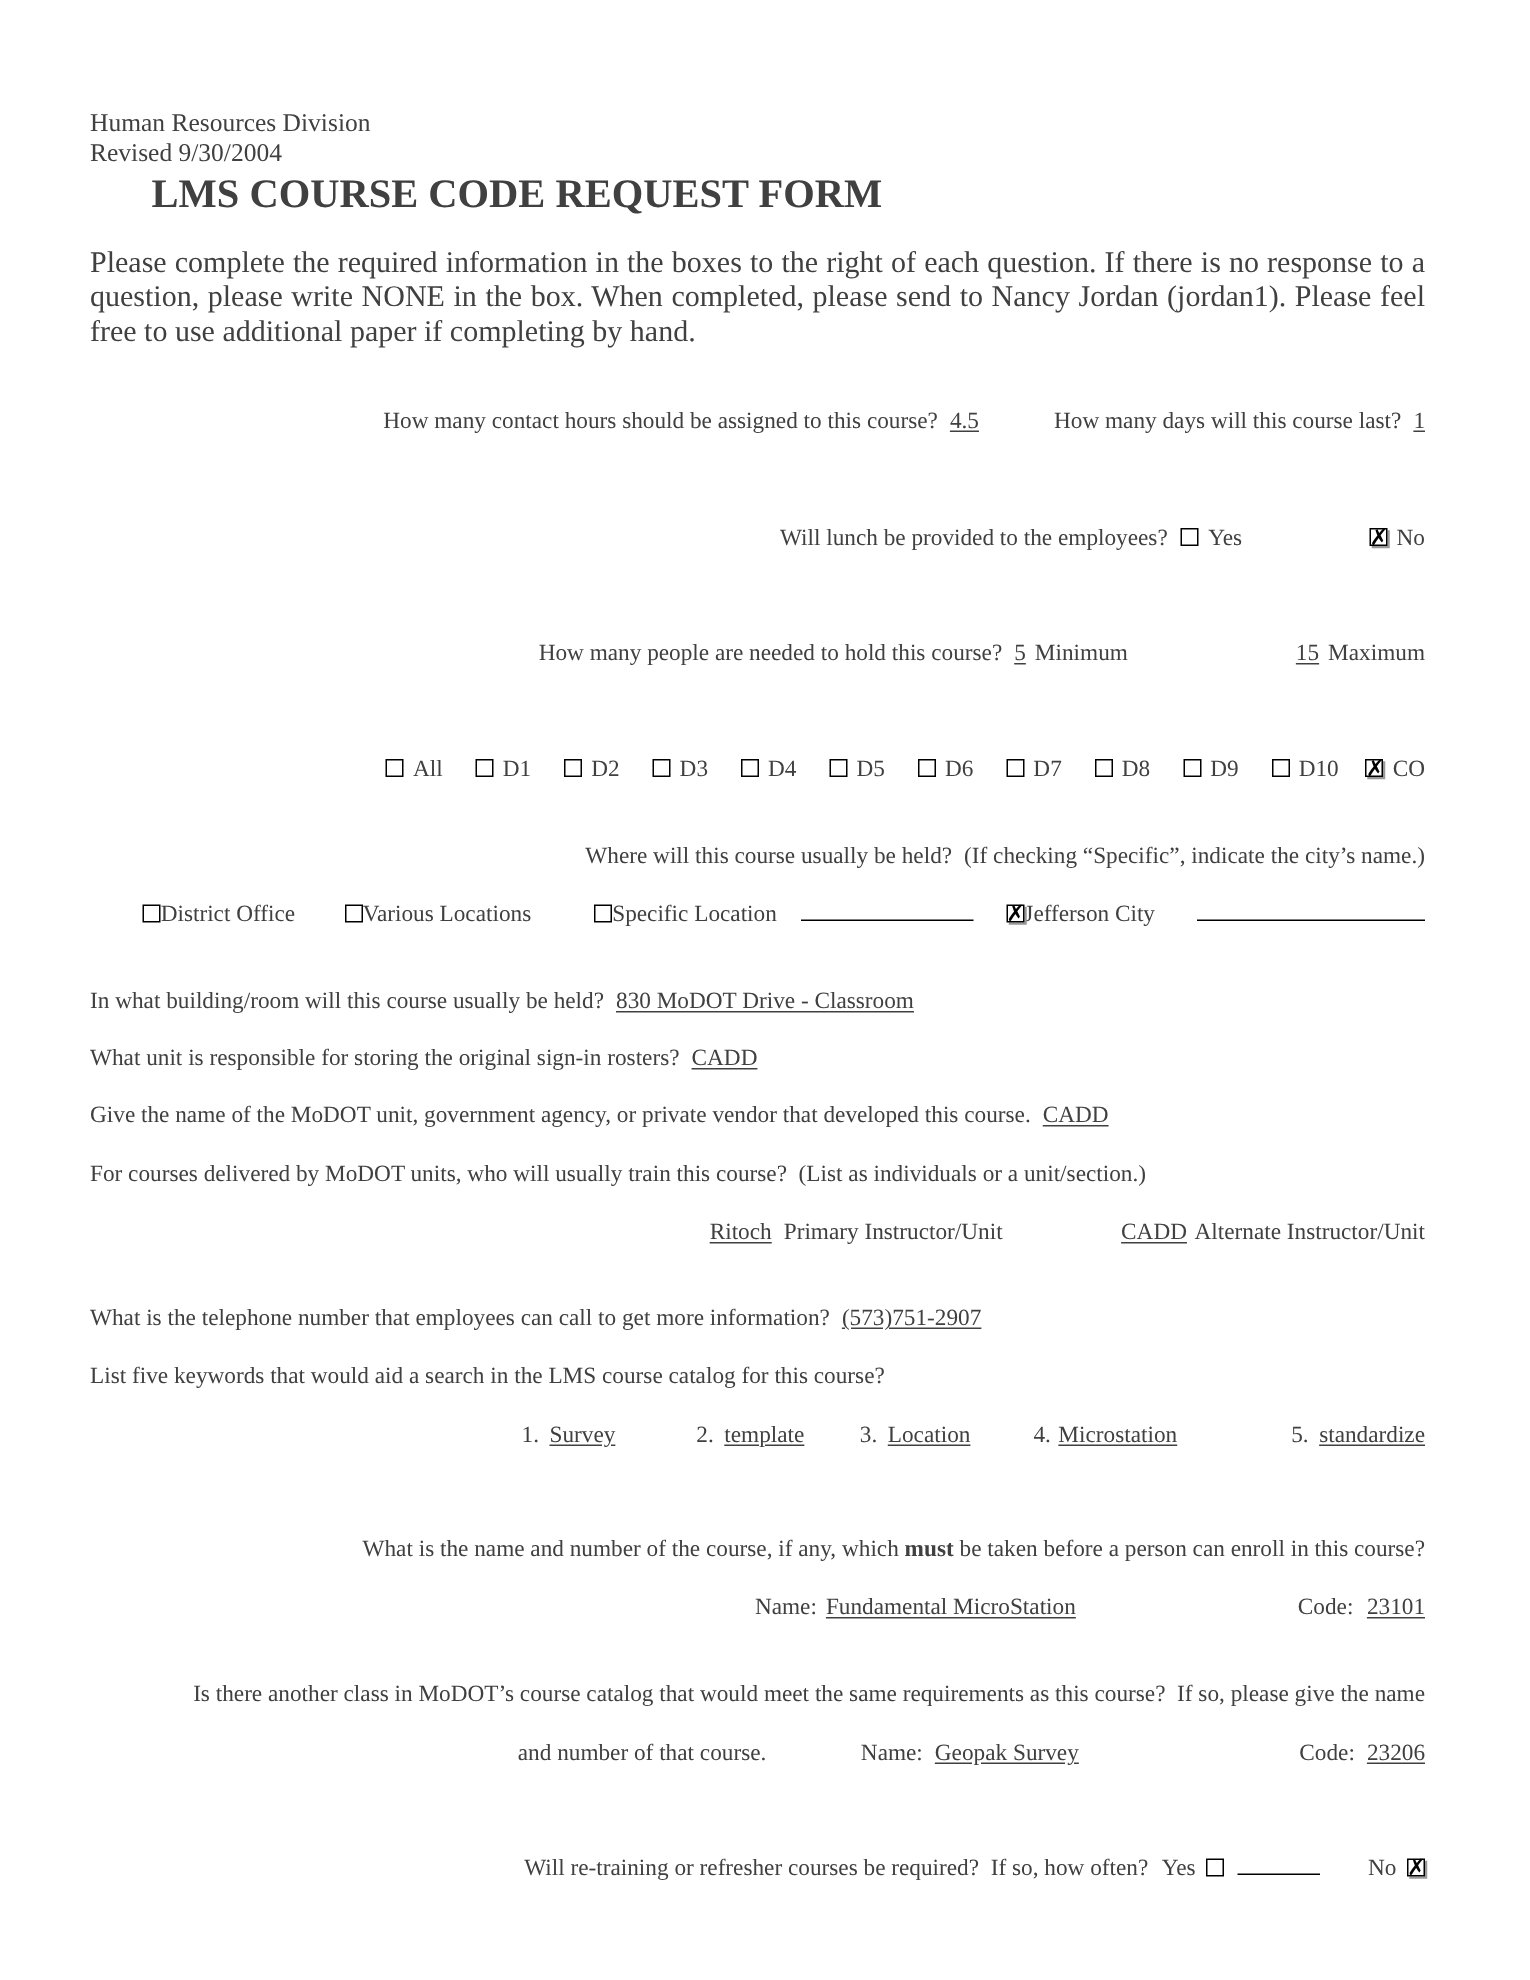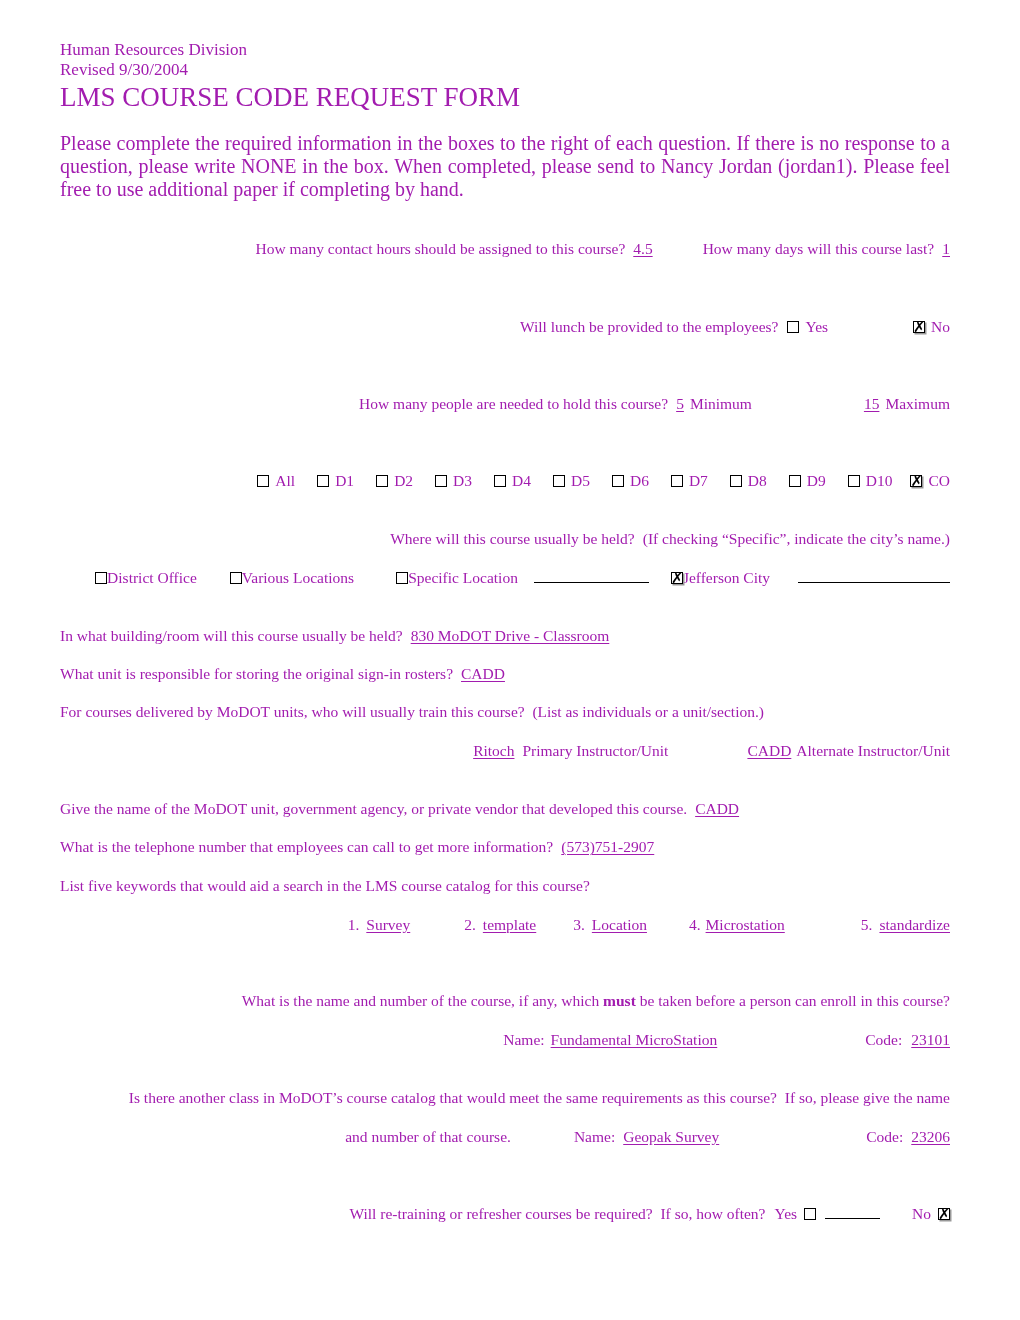--- a/index.html
+++ b/index.html
@@ -1,24 +1,24 @@
 <!DOCTYPE html>
 <html><head>
 <meta charset="utf-8">
 <style>
   * { box-sizing: border-box; }
   html,body { margin:0; padding:0; background:#fff; }
   .page {
     width:1020px; height:1320px; background:#fff; position:relative; overflow:hidden;
-    padding:40px 70px 0 60px;
+    padding:72px 70px 0 60px;
     font-family:"Liberation Serif","DejaVu Serif",serif;
-    font-size:15.5px; line-height:19.4px; color:#a21caf;
+    font-size:15.5px; line-height:19.4px; color:#404040;
   }
   .hdr { font-size:17px; line-height:20px; }
-  .title { font-size:27px; line-height:30px; font-weight:400; margin-top:2px; }
+  .title { font-size:27px; line-height:30px; font-weight:700; margin-top:2px;margin-left:41px; }
   .intro { font-size:20px; line-height:23px; text-align:justify; margin:20px 0 0 0; }
   .q { margin-top:19px; }
   .q2 { margin-top:38px; }
   .txt { white-space:pre-wrap; }
   .nowrap { white-space:pre;text-align:right; }
   .ans { text-decoration:underline; text-underline-offset:2px; }
   .sp { display:inline-block; height:1px; }
   .cb {
     display:inline-block; width:12px; height:12px; border:1.5px solid #000;
     background:#fff; vertical-align:-1px; position:relative;
@@ -73,28 +73,28 @@
 
   <div class="q">
     <span class="txt">In what building/room will this course usually be held?</span><span class="sp" style="width:8px"></span><span class="ans">830 MoDOT Drive - Classroom</span>
   </div>
 
   <div class="q">
     <span class="txt">What unit is responsible for storing the original sign-in rosters?</span><span class="sp" style="width:8px"></span><span class="ans">CADD</span>
   </div>
 
   <div class="q">
+    <span class="txt">Give the name of the MoDOT unit, government agency, or private vendor that developed this course.</span><span class="sp" style="width:8px"></span><span class="ans">CADD</span>
+  </div>
+
+  <div class="q">
     <div class="txt">For courses delivered by MoDOT units, who will usually train this course?  (List as individuals or a unit/section.)</div>
     <div class="nowrap">
       <span class="ans">Ritoch</span><span class="sp" style="width:8px"></span><span>Primary Instructor/Unit</span><span class="sp" style="width:79px"></span><span class="ans">CADD</span><span class="sp" style="width:5px"></span><span>Alternate Instructor/Unit</span>
     </div>
-  </div>
-
-  <div class="q">
-    <span class="txt">Give the name of the MoDOT unit, government agency, or private vendor that developed this course.</span><span class="sp" style="width:8px"></span><span class="ans">CADD</span>
   </div>
 
   <div class="q">
     <span class="txt">What is the telephone number that employees can call to get more information?</span><span class="sp" style="width:8px"></span><span class="ans">(573)751-2907</span>
   </div>
 
   <div class="q">
     <div class="txt">List five keywords that would aid a search in the LMS course catalog for this course?</div>
     <div class="nowrap">
       <span>1.</span><span class="sp" style="width:7px"></span><span class="ans">Survey</span><span class="sp" style="width:54px"></span><span>2.</span><span class="sp" style="width:7px"></span><span class="ans">template</span><span class="sp" style="width:37px"></span><span>3.</span><span class="sp" style="width:7px"></span><span class="ans">Location</span><span class="sp" style="width:42px"></span><span>4.</span><span class="sp" style="width:5px"></span><span class="ans">Microstation</span><span class="sp" style="width:76px"></span><span>5.</span><span class="sp" style="width:7px"></span><span class="ans">standardize</span>

